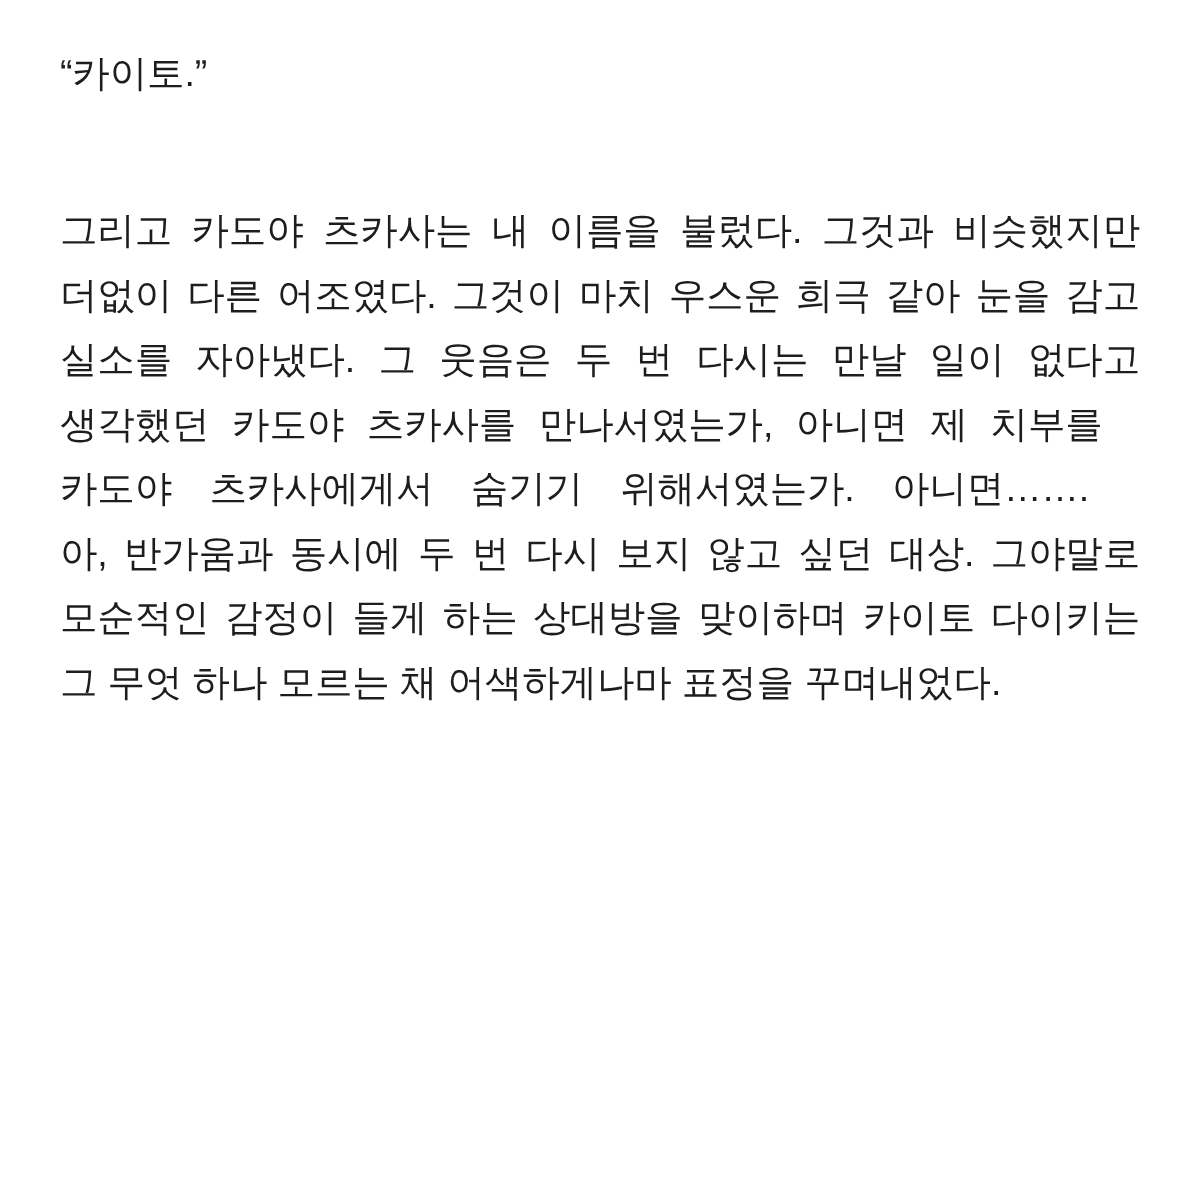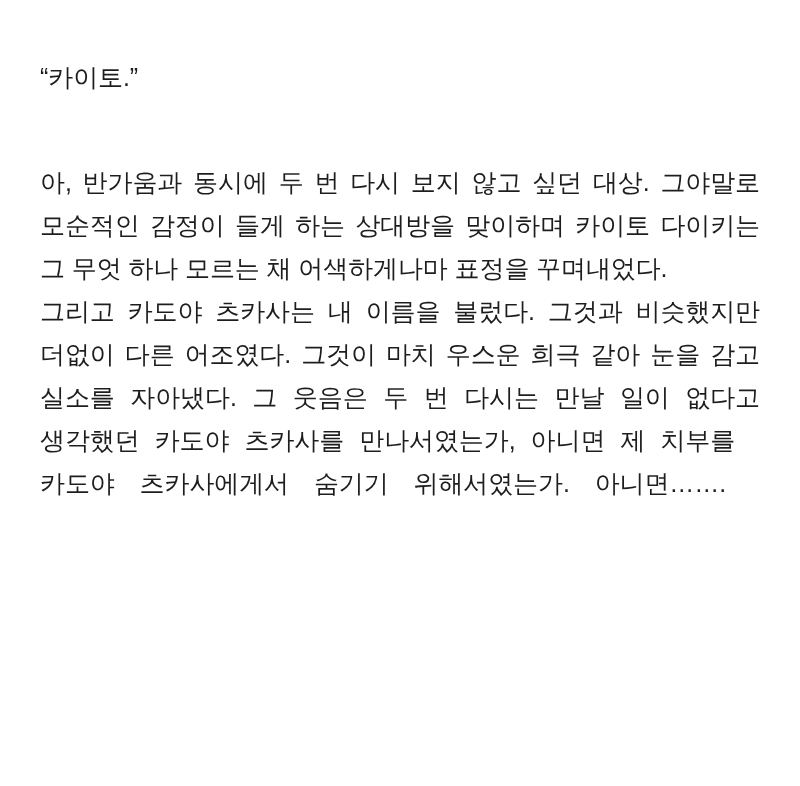--- a/index.html
+++ b/index.html
@@ -12,21 +12,21 @@
     width: 800px;
     height: 786px;
     font-family: "Liberation Sans", "DejaVu Sans", sans-serif;
     color: #1b1b1b;
     -webkit-font-smoothing: antialiased;
   }
   .page {
     box-sizing: border-box;
     width: 800px;
     min-height: 786px;
-    padding: 48px 40px 40px 40px;
+    padding: 20px 40px 40px 40px;
     background: #ffffff;
   }
   .block {
     font-size: 25px;
     line-height: 1.72;
     color: #1d1d1d;
     letter-spacing: -0.1px;
     word-break: keep-all;
   }
   .dialogue {
@@ -53,17 +53,17 @@
 
 <div class="page">
 
   <div class="block dialogue">
     <p class="para">“카이토.”</p>
   </div>
 
   <div class="gap"></div>
 
   <div class="block">
+    <p class="para para-justify">그리고 카도야 츠카사는 내 이름을 불렀다. 그것과 비슷했지만 더없이 다른 어조였다. 그것이 마치 우스운 희극 같아 눈을 감고 실소를 자아냈다. 그 웃음은 두 번 다시는 만날 일이 없다고 생각했던 카도야 츠카사를 만나서였는가, 아니면 제 치부를 카도야 츠카사에게서 숨기기 위해서였는가. 아니면…….</p>
     <p class="para para-justify">아, 반가움과 동시에 두 번 다시 보지 않고 싶던 대상. 그야말로 모순적인 감정이 들게 하는 상대방을 맞이하며 카이토 다이키는 그 무엇 하나 모르는 채 어색하게나마 표정을 꾸며내었다.</p>
-    <p class="para para-justify">그리고 카도야 츠카사는 내 이름을 불렀다. 그것과 비슷했지만 더없이 다른 어조였다. 그것이 마치 우스운 희극 같아 눈을 감고 실소를 자아냈다. 그 웃음은 두 번 다시는 만날 일이 없다고 생각했던 카도야 츠카사를 만나서였는가, 아니면 제 치부를 카도야 츠카사에게서 숨기기 위해서였는가. 아니면…….</p>
   </div>
 
 </div>
 
 </body></html>

